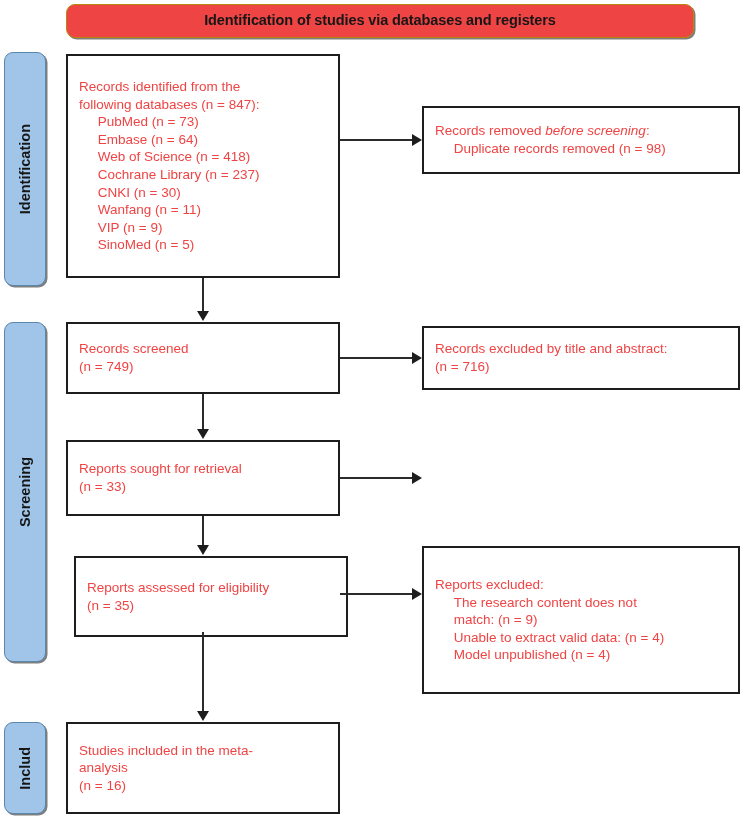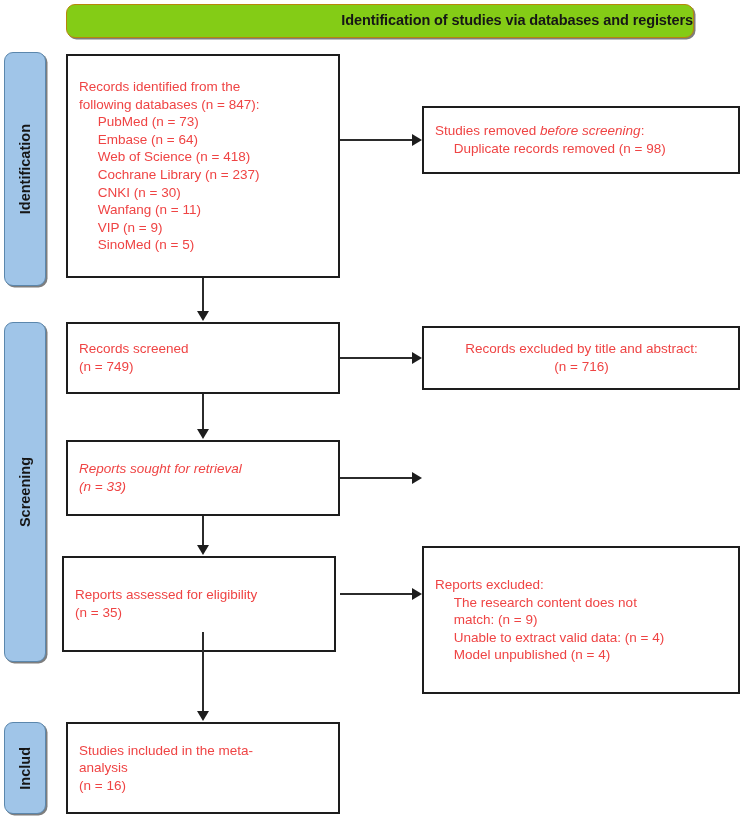--- a/index.html
+++ b/index.html
@@ -19,27 +19,27 @@
     overflow: hidden;
   }
 
   
   .banner {
     position: absolute;
     left: 66px;
     top: 4px;
     width: 628px;
     height: 34px;
-    background: #84cc16;
+    background: #ef4444;
     border: 1px solid #b8860b;
     border-radius: 9px;
     box-shadow: 1.5px 1.5px 0 rgba(20,20,20,0.55);
     display: flex;
     align-items: center;
-    justify-content: flex-end;
+    justify-content: center;
     box-sizing: border-box;
   }
   .banner-text {
     font-size: 14.5px;
     font-weight: bold;
     color: #161616;
     letter-spacing: -0.1px;
     text-align: center;
     line-height: 1.1;
   }
@@ -89,27 +89,27 @@
     white-space: pre-wrap;
   }
   .box-text.indent-list {
     white-space: pre-wrap;
   }
   .ital { font-style: italic; margin-top: 30px; }
 
   
   #box-identified   { left: 66px;  top: 54px;  width: 274px; height: 224px; }
   #box-screened     { left: 66px;  top: 322px; width: 274px; height: 72px;  }
-  #box-sought       { left: 66px;  top: 440px; width: 274px; height: 76px; font-style: italic;  }
-  #box-assessed     { left: 62px;  top: 556px; width: 274px; height: 96px;  }
+  #box-sought       { left: 66px;  top: 440px; width: 274px; height: 76px;  }
+  #box-assessed     { left: 74px;  top: 556px; width: 274px; height: 81px;  }
   #box-included     { left: 66px;  top: 722px; width: 274px; height: 92px; justify-content: center;  }
 
   
   #box-duplicates   { left: 422px; top: 106px; width: 318px; height: 68px;  }
-  #box-excluded-ta  { left: 422px; top: 326px; width: 318px; height: 64px; text-align: center;  }
+  #box-excluded-ta  { left: 422px; top: 326px; width: 318px; height: 64px;  }
   #box-notretrieved { left: 422px; top: 442px; width: 318px; height: 70px;  }
   #box-excluded-rep { left: 422px; top: 546px; width: 318px; height: 148px; }
 
   
   .conn {
     position: absolute;
     background: #2b2b2b;
   }
   .conn-v { width: 2px; }
   .conn-h { height: 2px; }
@@ -179,21 +179,21 @@
      Embase (n = 64)
      Web of Science (n = 418)
      Cochrane Library (n = 237)
      CNKI (n = 30)
      Wanfang (n = 11)
      VIP (n = 9)
      SinoMed (n = 5)</span>
   </div>
 
   <div class="box" id="box-duplicates">
-    <span class="box-text"><span>Studies removed </span><span class="ital">before screening</span><span>:</span></span>
+    <span class="box-text"><span>Records removed </span><span class="ital">before screening</span><span>:</span></span>
     <span class="box-text">     Duplicate records removed (n = 98)</span>
   </div>
 
   <div class="box" id="box-screened">
     <span class="box-text">Records screened
 (n = 749)</span>
   </div>
 
   <div class="box" id="box-excluded-ta">
     <span class="box-text">Records excluded by title and abstract:

